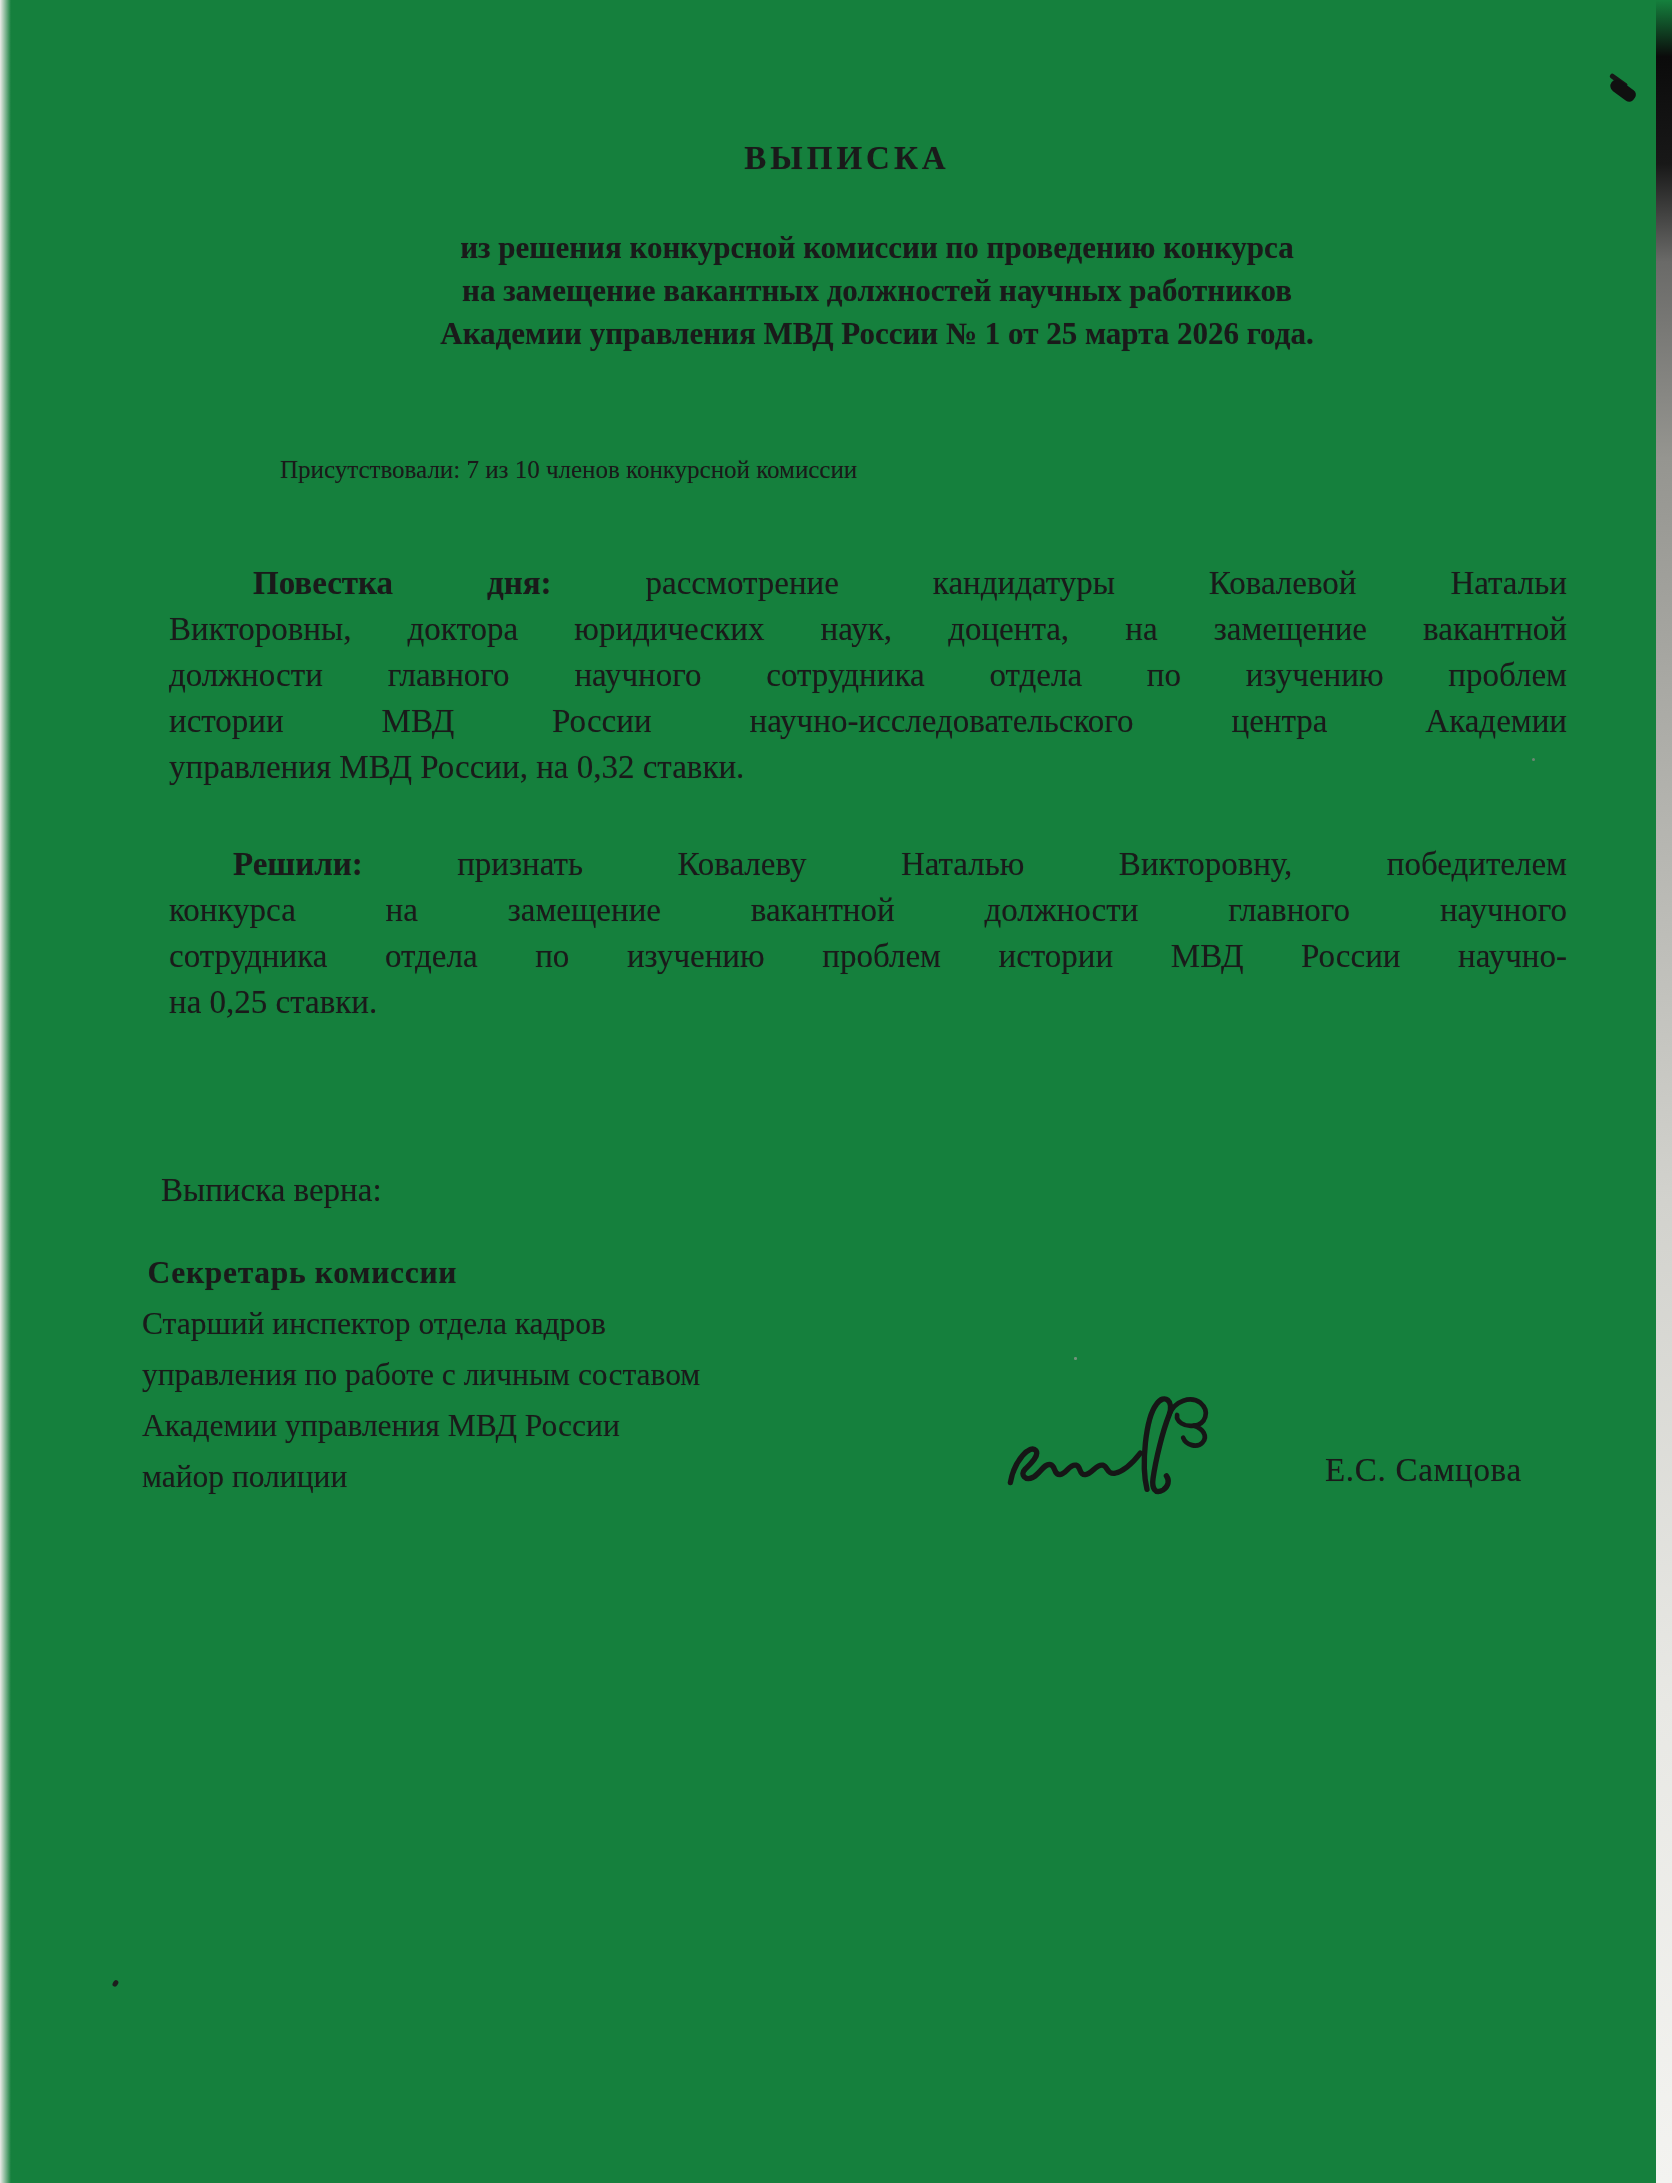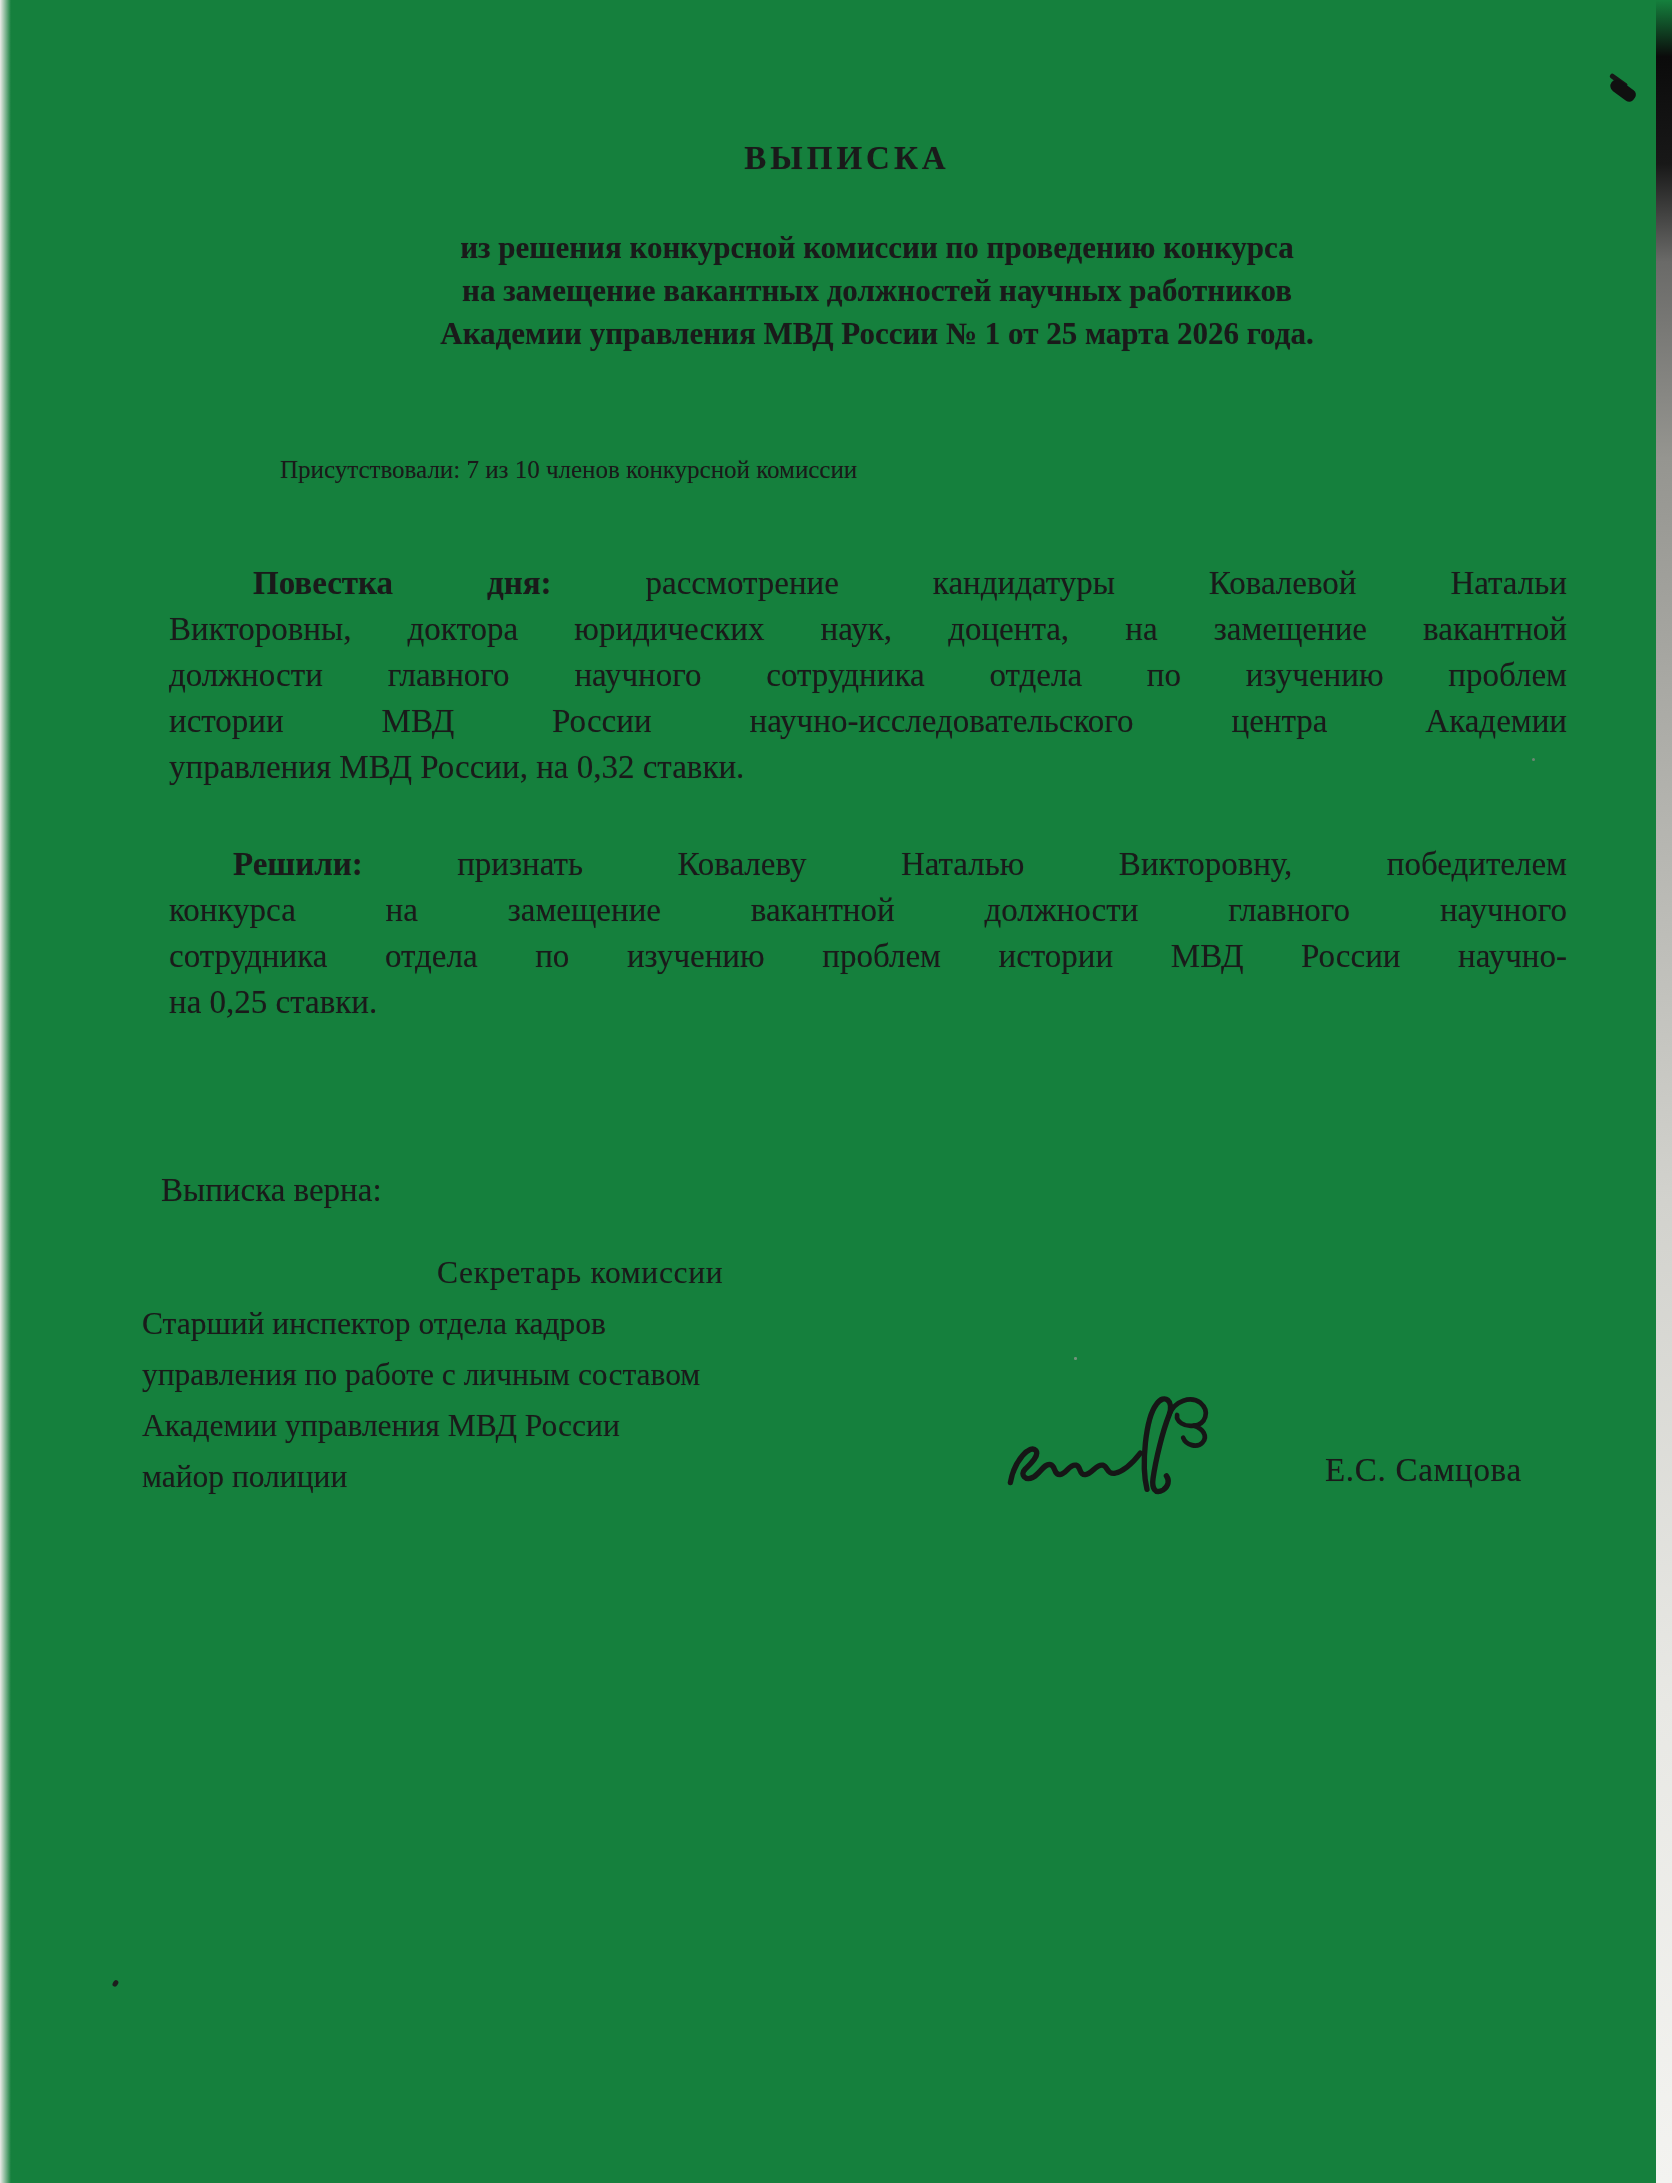--- a/index.html
+++ b/index.html
@@ -65,21 +65,21 @@
 
   .certify {
     position: absolute; left: 161px; top: 1147px;
     font-size: 33px; line-height: 46px; margin-top: 20px;
   }
 
   .sigblock {
     position: absolute; left: 142px; top: 1247px; width: 871px;
     font-size: 31.5px; line-height: 51px;
   }
-  .sigblock .role { font-weight: 400; padding-left: 5.4px; letter-spacing: 0.7px; text-align: center; }
+  .sigblock .role { font-weight: 700; padding-left: 5.4px; letter-spacing: 0.7px; }
 
   .signature { position: absolute; left: 1001px; top: 1394px; }
 
   .signame {
     position: absolute; left: 1325px; top: 1447px;
     font-size: 33px; line-height: 46px; letter-spacing: 0.7px;
   }
 </style>
 </head>
 <body>

